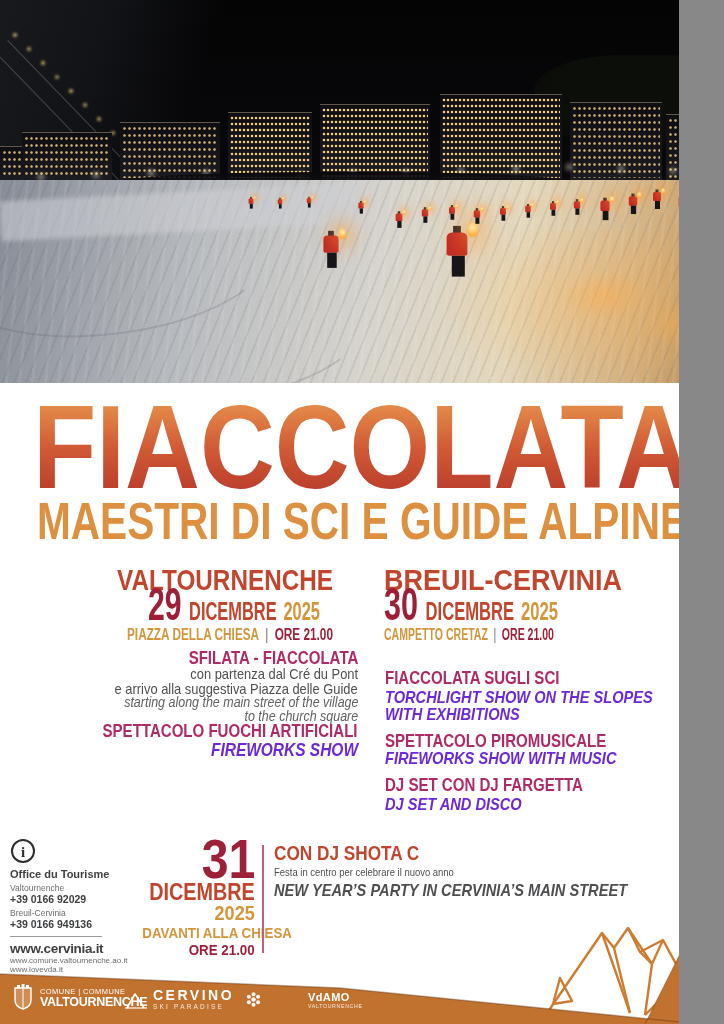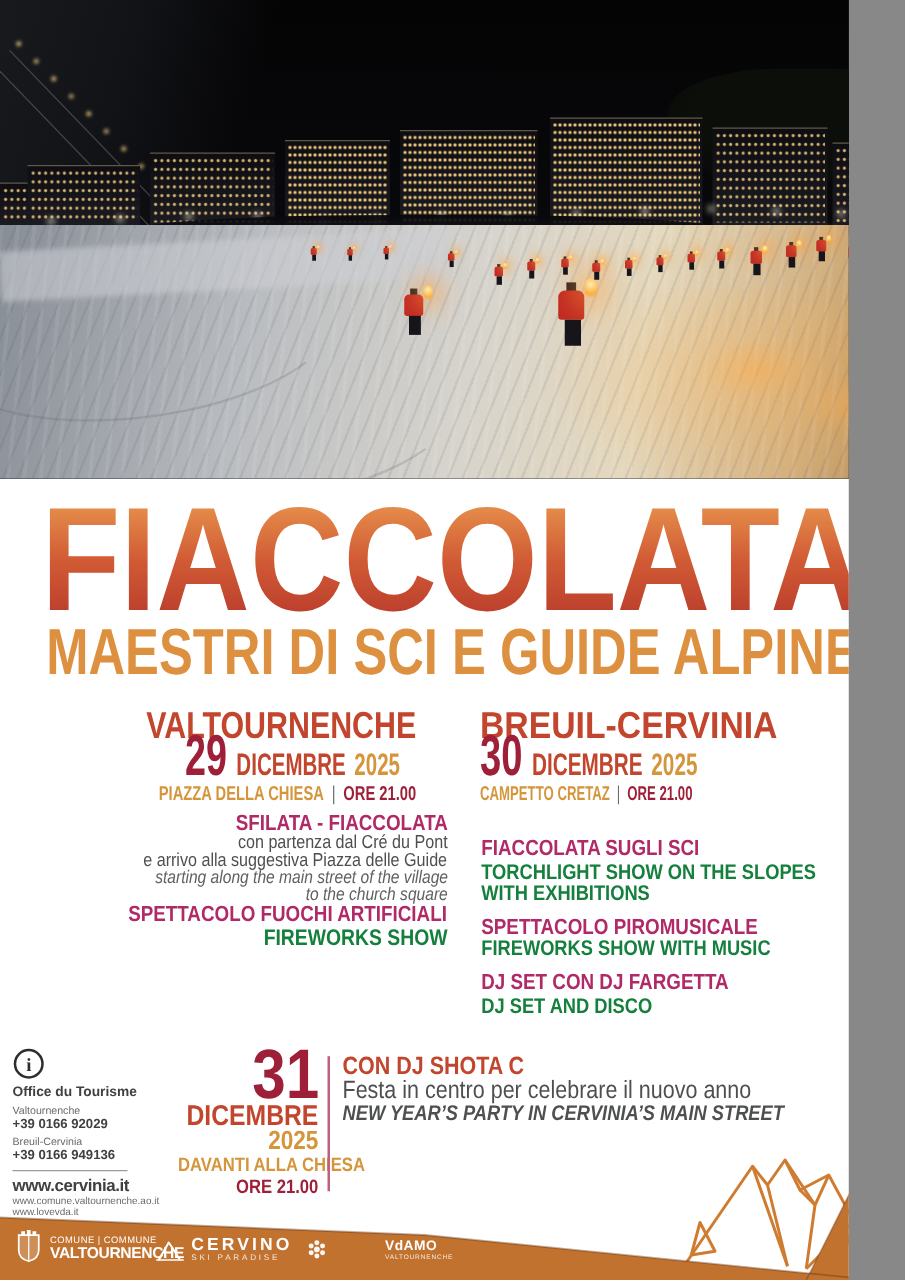--- a/index.html
+++ b/index.html
@@ -84,21 +84,21 @@
   
   .cx{display:inline-block;white-space:nowrap;transform:scaleX(.86);}
   .cxr{transform-origin:100% 50%;}
   .cxl{transform-origin:0 50%;}
   .col-left{position:absolute;left:0px;top:650px;width:358px;text-align:right;}
   .col-right{position:absolute;left:385px;top:638px;width:335px;text-align:left;margin-top:32px;}
   .h-mag{font-weight:bold;font-size:17.5px;color:#b02a68;line-height:17px;}
   .body-it{font-size:15px;color:#4e4f51;line-height:14.5px;}
   .h-dark{font-weight:bold;font-style:italic;font-size:19px;color:#4e4f51;line-height:19px;margin-top:2px;}
   .body-en{font-style:italic;font-size:14.5px;color:#5f6163;line-height:13.5px;}
-  .en-bold{font-weight:bold;font-size:17px;color:#15803d;line-height:17px;}
+  .en-bold{font-weight:bold;font-style:italic;font-size:17px;color:#6d28d9;line-height:17px;}
   .gap12{} .gap10{margin-top:10px;} .gap2{margin-top:2px;}
 
   
   .contact{position:absolute;left:10px;top:838px;width:118px;color:#3f4042;}
   .contact .office{font-weight:bold;font-size:11px;margin-top:4px;}
   .contact .loc{font-size:8.5px;color:#6a6b6d;margin-top:3px;}
   .contact .tel{font-weight:bold;font-size:10.5px;}
   .contact .hr{border-top:1px solid #9b9b9b;width:92px;margin:6px 0 4px 0;}
   .contact .web{font-weight:bold;font-size:13.5px;letter-spacing:-.3px;}
   .contact .weburl{font-size:8px;color:#6a6b6d;line-height:9px;}
@@ -111,21 +111,21 @@
   .b31-year{font-weight:bold;font-size:21px;color:#d4953b;line-height:20px;}
   .b31-venue{font-weight:bold;font-size:15.5px;color:#d4953b;line-height:16px;margin-top:2px;}
   .b31-time{font-weight:bold;font-size:15.5px;color:#9e2038;line-height:17px;}
   .vdivider{position:absolute;left:262px;top:845px;width:2px;height:108px;background:#c05e80;}
 
   .capod{position:absolute;left:274px;top:838px;width:390px;}
   .cap-title{font-weight:bold;font-size:47px;color:#9c2766;line-height:41px;}
   .cap-title .cx{transform:scaleX(.88);}
   .cap-sub{font-weight:bold;font-size:28px;color:#9c2766;line-height:27px;}
   .cap-dj{font-weight:bold;font-size:20px;color:#c2462d;line-height:21px;margin-top:5px;}
-  .cap-it{font-size:20px;color:#4e4f51;line-height:16px;}
+  .cap-it{font-size:11px;color:#4e4f51;line-height:16px;}
   .cap-en{font-weight:bold;font-style:italic;font-size:17px;color:#4e4f51;line-height:21px;}
 
   
   .bandsvg{left:0;top:900px;}
   .logos{position:absolute;z-index:5;color:#fff;display:flex;align-items:center;}
   .lg1{left:12px;top:984px;gap:6px;}
   .lg1 .l1{font-size:7.5px;letter-spacing:.4px;line-height:9px;}
   .lg1 .l2{font-weight:bold;font-size:12.5px;line-height:13px;letter-spacing:-.3px;}
   .lg2{left:124px;top:988px;gap:5px;}
   .lg2 .l1{font-weight:bold;font-size:14px;letter-spacing:2.5px;line-height:14px;}

